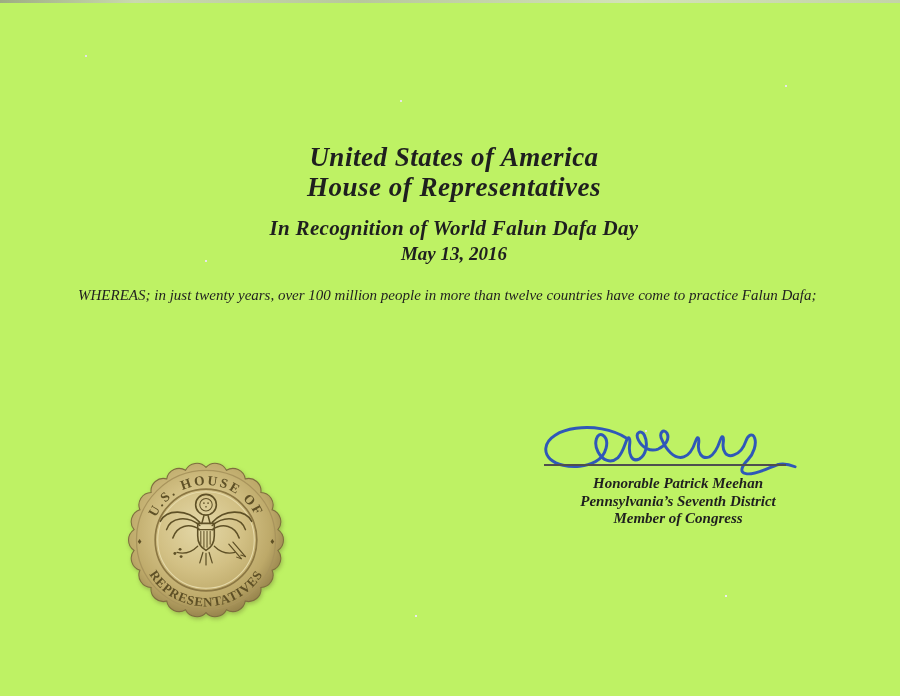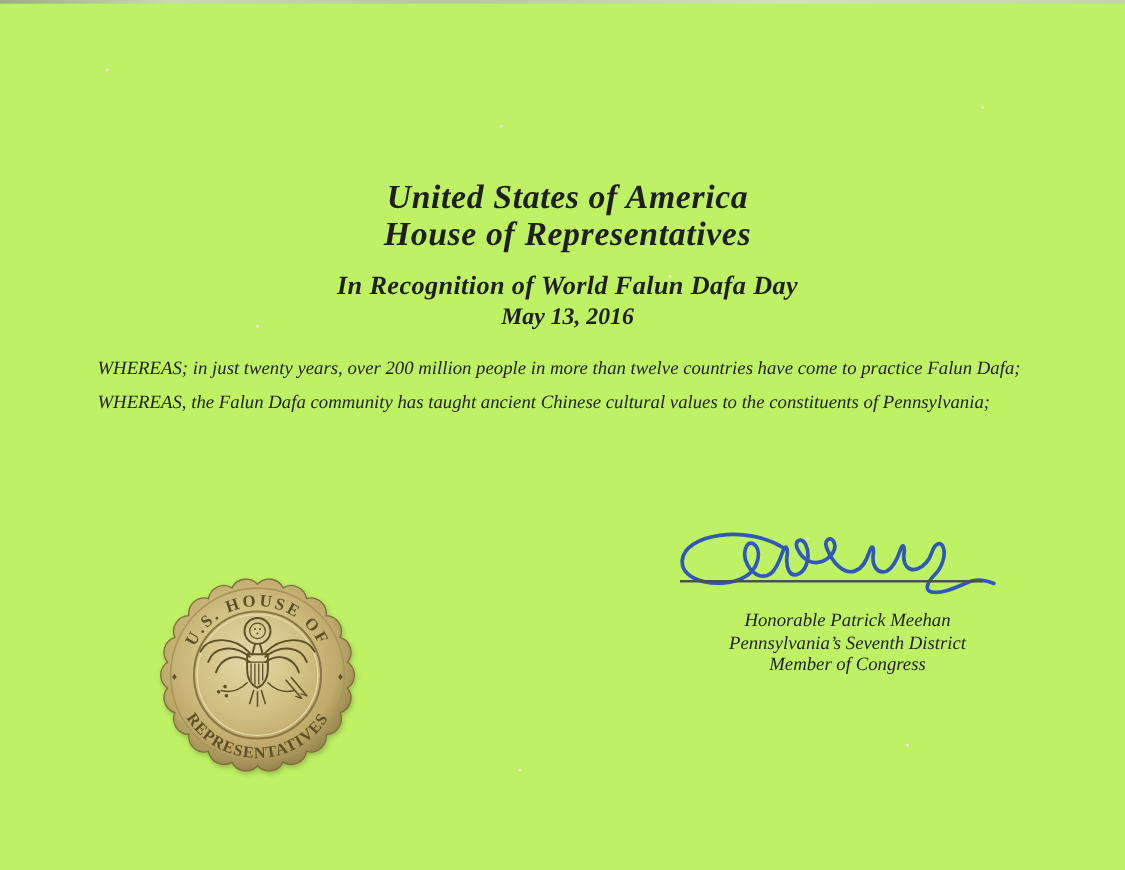--- a/index.html
+++ b/index.html
@@ -19,21 +19,21 @@
   }
   .titles{position:absolute;top:142px;left:0;right:0;text-align:center;transform:translateX(4px);}
   .title-line{font-size:27px;line-height:30px;font-weight:bold;letter-spacing:.5px;}
   .subtitle{font-size:21px;line-height:24px;margin-top:14px;font-weight:bold;letter-spacing:.3px;}
   .date-line{font-size:19px;line-height:22px;margin-top:3px;font-weight:bold;}
   .body-text{position:absolute;left:78px;width:772px;top:286px;font-size:15px;line-height:18.5px;}
   .body-text p{margin:0 0 8px 0;}
   .sig-block{position:absolute;left:536px;top:418px;width:284px;text-align:center;}
   .sig-svg{position:absolute;left:0;top:3px;width:266px;height:58px;}
   .sig-line{position:absolute;left:8px;top:46px;width:242px;height:2px;background:#4f4f4f;}
-  .sig-text{position:absolute;top:57px;left:0;right:0;font-size:15px;line-height:17.5px;font-weight:normal;margin-top:14px;}
+  .sig-text{position:absolute;top:57px;left:0;right:0;font-size:15px;line-height:17.5px;font-weight:bold;}
   .seal-svg{
     position:absolute;left:123px;top:457px;width:166px;height:166px;
     filter:drop-shadow(1px 2px 2px rgba(90,80,40,.35));
   }
   .seal-arc-text{
     font-family:"Liberation Serif",serif;font-style:normal;font-weight:bold;fill:#5e5026;
   }
 </style>
 </head>
 <body>
@@ -44,22 +44,21 @@
   <div class="speckles"></div>
 
   <header class="titles">
     <div class="title-line">United States of America</div>
     <div class="title-line">House of Representatives</div>
     <div class="subtitle">In Recognition of World Falun Dafa Day</div>
     <div class="date-line">May 13, 2016</div>
   </header>
 
   <main class="body-text">
-    <p>WHEREAS; in just twenty years, over 200 million people in more than twelve countries have come to practice Falun Dafa;</p>
-    <p>WHEREAS, the Falun Dafa community has taught ancient Chinese cultural values to the constituents of Pennsylvania;</p>
+    <p>WHEREAS; in just twenty years, over 100 million people in more than twelve countries have come to practice Falun Dafa;</p>
   </main>
 
   <div class="sig-block">
     <svg class="sig-svg" viewBox="0 0 270 58">
       <path fill="none" stroke-width="3" stroke-linecap="round" stroke-linejoin="round" d="M 92,17 C 62,-2 12,6 10,27 C 8,45 42,51 60,41 C 72,35 75,19 68,14
                C 62,10 58,22 63,31 C 68,40 76,43 83,37 C 88,32 90,24 92,19
                C 94,14 96,17 95,24 C 94,33 97,42 105,38 C 112,34 114,22 110,14
                C 107,8 100,11 104,19 C 108,27 116,31 124,28 C 131,25 136,18 133,12
                C 130,7 124,11 128,19 C 132,28 140,39 150,36 C 157,34 160,26 162,20
                C 164,14 166,16 165,23 C 164,31 168,39 176,36 C 182,33 185,25 187,19

